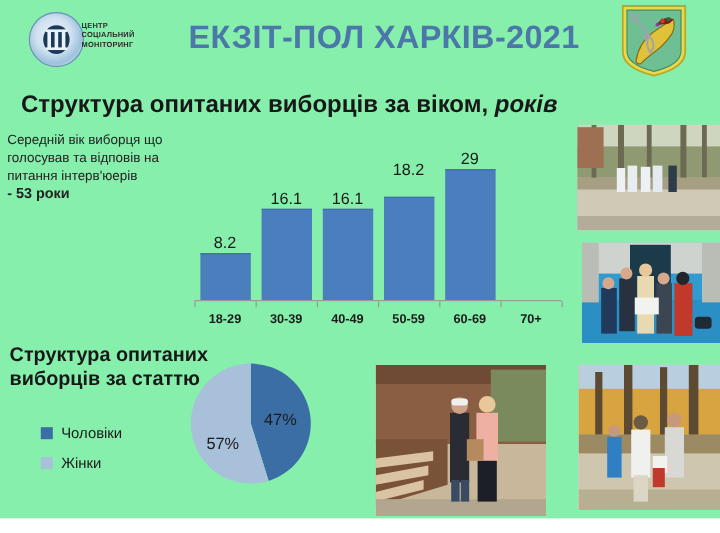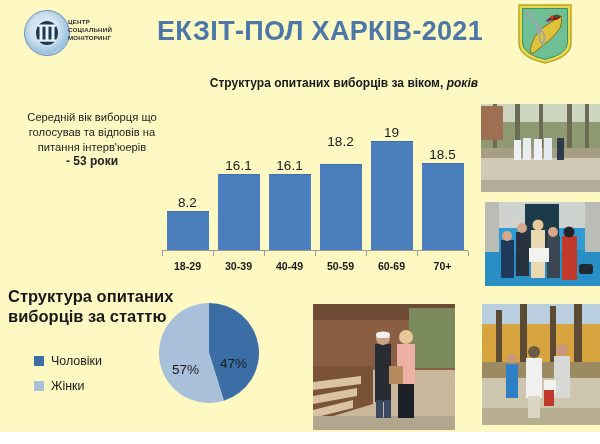--- a/index.html
+++ b/index.html
@@ -5,21 +5,21 @@
   * { box-sizing: border-box; margin: 0; padding: 0; }
   html, body {
     width: 600px; height: 444px;
     background: #ffffff;
     font-family: "Liberation Sans", "DejaVu Sans", sans-serif;
     overflow: hidden;
   }
   #slide {
     position: relative;
     width: 600px; height: 432px;
-    background: #fef9c3;
+    background: #86efac;
   }
 
   
   #header {
     position: absolute; left: 0; top: 0; width: 600px; height: 66px;
   }
   #logo-block {
     position: absolute; left: 8px; top: 6px;
     width: 120px; height: 52px;
   }
@@ -52,29 +52,28 @@
   #coat-of-arms {
     position: absolute; left: 516px; top: 3px;
     width: 58px; height: 62px;
   }
 
   
   #section-age {
     position: absolute; left: 0; top: 68px; width: 476px; height: 212px;
   }
   #age-title {
-    position: absolute; left: 28px; top: 8px; width: 450px;
-    text-align: right;
-    font-size: 12px; font-weight: bold; color: #181818;
+    position: absolute; left: 16px; top: 8px; width: 450px;
+    text-align: center;
+    font-size: 20px; font-weight: bold; color: #181818;
     white-space: nowrap;
   }
   #age-title i { font-style: italic; font-weight: bold; }
   #age-note {
     position: absolute; left: 6px; top: 42px; width: 172px;
-    text-align: center;
     font-size: 11.2px; line-height: 1.32; color: #222222;
   }
   #age-note .accent { font-weight: bold; font-size: 12px; }
 
   #bar-chart {
     position: absolute; left: 160px; top: 32px;
     width: 310px; height: 180px;
   }
   .bar-col {
     position: absolute; bottom: 30px; width: 42px;
@@ -122,21 +121,21 @@
 
   #pie-wrap {
     position: absolute; left: 158px; top: 20px;
     width: 102px; height: 102px;
   }
   #pie-svg { display: block; }
   .pie-pct {
     position: absolute;
     font-size: 13.6px; color: #1b1b1b;
   }
-  #pct-men   { left: 62px; top: 54px; }
+  #pct-men   { left: 62px; top: 40px; }
   #pct-women { left: 14px; top: 60px; }
 
   
   .photo {
     position: absolute; overflow: hidden;
     background: #d8d8d8;
   }
   .photo svg { display: block; width: 100%; height: 100%; }
   #photo-1 { left: 481px; top: 104px; width: 119px; height: 88px; }
   #photo-2 { left: 485px; top: 202px; width: 115px; height: 84px; }
@@ -219,29 +218,25 @@
         </div>
         <div class="bar-label" style="left: 104.5px;">40-49</div>
         <div class="axis-tick" style="left: 104px;"></div>
         <div class="bar-col" style="left: 159.5px; height: 105.904px;">
           <div class="bar-value" style="bottom: 101px;">18.2</div>
           <div class="bar-rect" style="height: 85.904px; background: rgb(74, 126, 188);"></div>
         </div>
         <div class="bar-label" style="left: 155.5px;">50-59</div>
         <div class="axis-tick" style="left: 155px;"></div>
         <div class="bar-col" style="left: 210.5px; height: 128.56px;">
-          <div class="bar-value" style="bottom: 109.56px;">19</div>
+          <div class="bar-value" style="bottom: 109.56px;">29</div>
           <div class="bar-rect" style="height: 108.56px; background: rgb(74, 126, 188);"></div>
         </div>
         <div class="bar-label" style="left: 206.5px; margin-top: 14px;">60-69</div>
         <div class="axis-tick" style="left: 206px;"></div>
-        <div class="bar-col" style="left: 261.5px; height: 107.32px;">
-          <div class="bar-value" style="bottom: 88.32px;">18.5</div>
-          <div class="bar-rect" style="height: 87.32px; background: rgb(74, 126, 188);"></div>
-        </div>
         <div class="bar-label" style="left: 257.5px;">70+</div>
         <div class="axis-tick" style="left: 257px;"></div>
         <div class="axis-tick" style="left: 308px;"></div>
       </div>
   </div>
 
   <div id="section-gender">
 
     <div id="pie-legend">
       <div class="legend-row">

